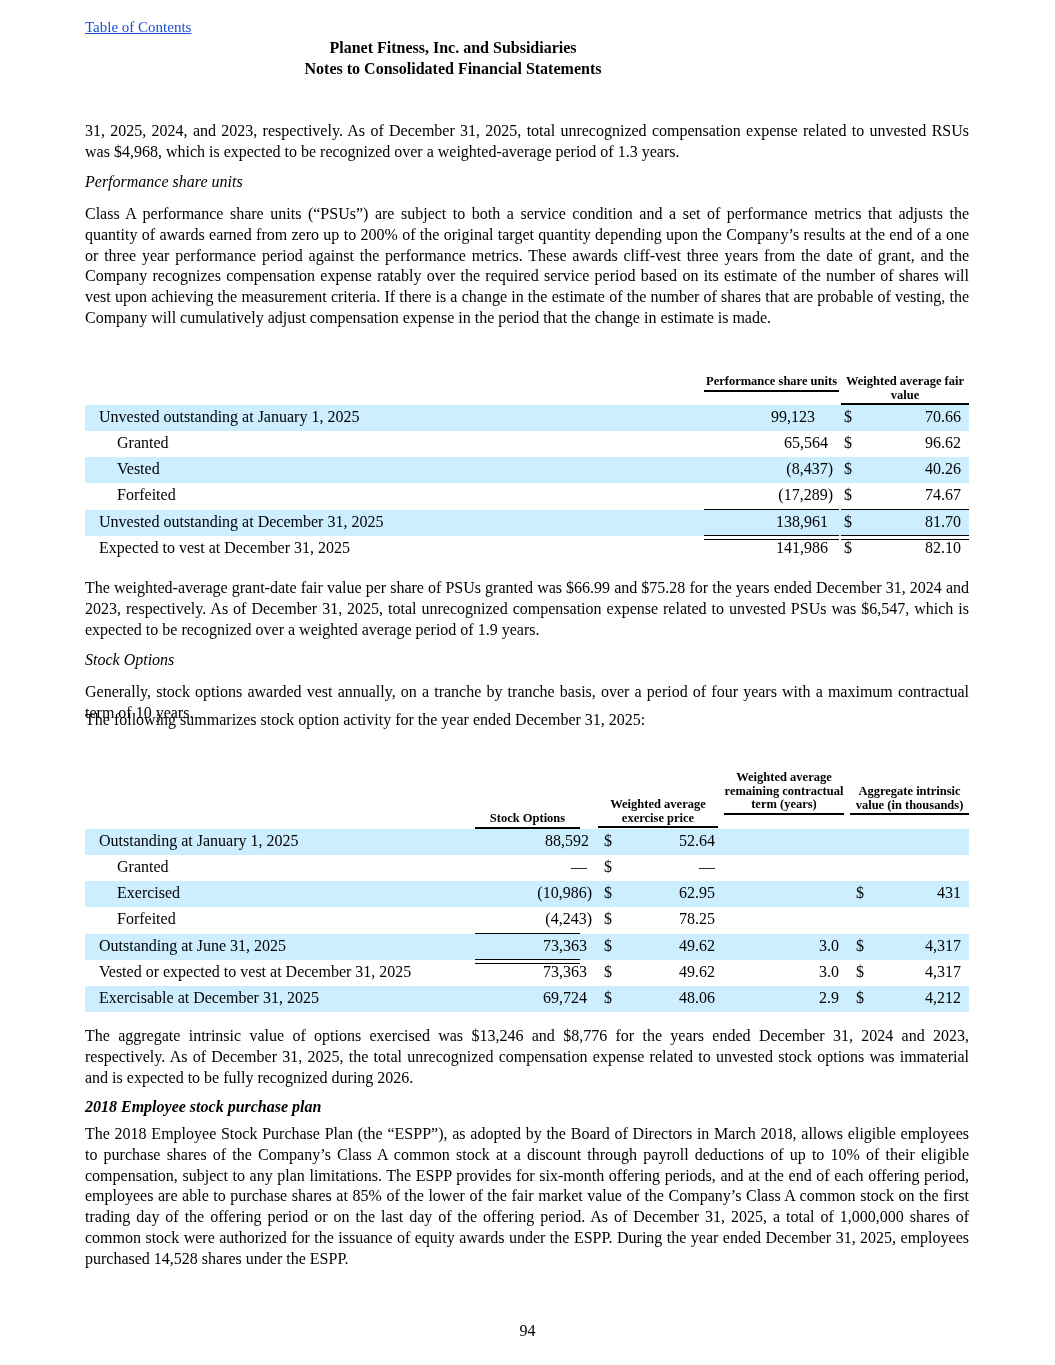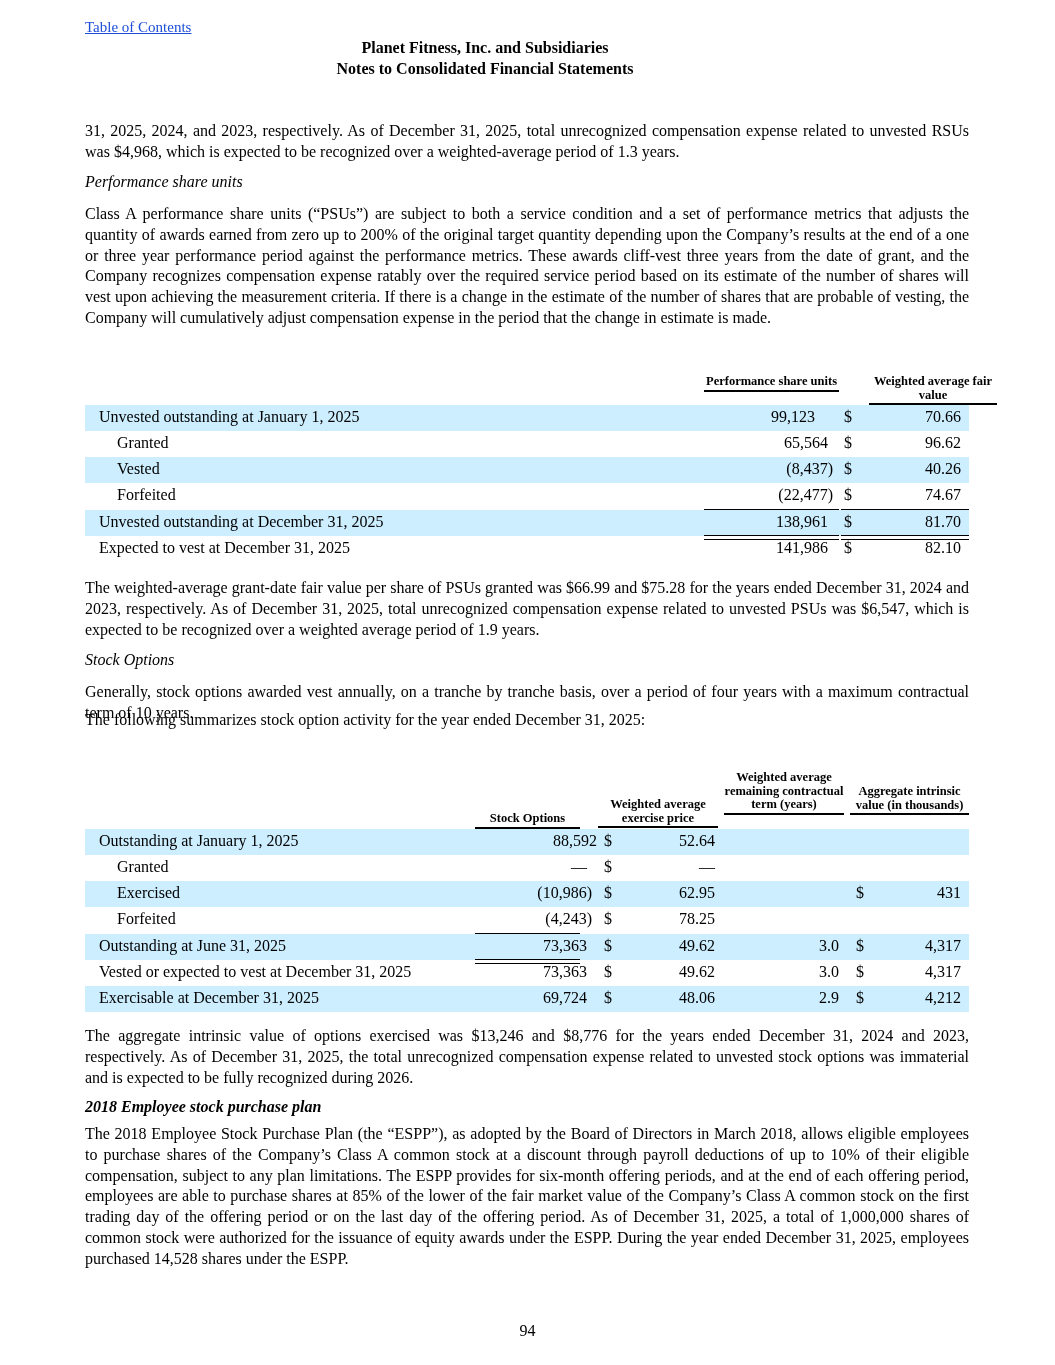--- a/index.html
+++ b/index.html
@@ -1,21 +1,21 @@
 <!DOCTYPE html>
 <html><head>
 <meta charset="utf-8">
 <style>
   html, body { margin: 0; padding: 0; background: #ffffff; }
   body {
     width: 1055px; height: 1365px; position: relative; overflow: hidden;
     font-family: "Liberation Serif", serif; color: #000; font-size: 16px;
   }
   .toc { position: absolute; left: 85px; top: 19px; font-size: 15px; color: #1d4ed8; text-decoration: underline; cursor: pointer; }
-  .hdr { position: absolute; left: 0; width: 906px; text-align: center; font-weight: bold; font-size: 16px; padding-left: 32px; }
+  .hdr { position: absolute; left: 0; width: 906px; text-align: center; font-weight: bold; font-size: 16px; }
   .p { position: absolute; left: 85px; width: 884px; text-align: justify; line-height: 20.8px; font-size: 16px; text-align-last: left; }
   .ital { position: absolute; left: 85px; font-style: italic; font-size: 16px; }
   .bi { position: absolute; left: 85px; font-style: italic; font-weight: bold; font-size: 16px; }
   .tbl { position: absolute; left: 85px; width: 884px; }
   .row { position: absolute; left: 0; width: 884px; height: 26px; }
   .row.shade { background: #cceeff; }
   .cell { position: absolute; top: 3px; font-size: 16px; white-space: nowrap; }
   .lbl { left: 6px; margin-left: 8px; }
   .lbl.ind { left: 24px; }
   .num { text-align: right; }
@@ -31,21 +31,21 @@
 
 <div class="hdr" style="top:39px">Planet Fitness, Inc. and Subsidiaries</div>
 <div class="hdr" style="top:60px">Notes to Consolidated Financial Statements</div>
 
 <div class="p" style="top:121px">31, 2025, 2024, and 2023, respectively. As of December 31, 2025, total unrecognized compensation expense related to unvested RSUs was $4,968, which is expected to be recognized over a weighted-average period of 1.3 years.</div>
 <div class="ital" style="top:173px">Performance share units</div>
 <div class="p" style="top:204px">Class A performance share units (“PSUs”) are subject to both a service condition and a set of performance metrics that adjusts the quantity of awards earned from zero up to 200% of the original target quantity depending upon the Company’s results at the end of a one or three year performance period against the performance metrics. These awards cliff-vest three years from the date of grant, and the Company recognizes compensation expense ratably over the required service period based on its estimate of the number of shares will vest upon achieving the measurement criteria. If there is a change in the estimate of the number of shares that are probable of vesting, the Company will cumulatively adjust compensation expense in the period that the change in estimate is made.</div>
 
 <div class="tbl" style="top:374px;height:190px">
   <div class="th" style="left:619px;width:135px;top:1px">Performance share units</div>
-  <div class="th" style="left:784px;width:128px;top:1px">Weighted average fair value</div>
+  <div class="th" style="left:756px;width:128px;top:1px">Weighted average fair value</div>
 
   <div class="row shade" style="top:31px">
     <span class="cell lbl">Unvested outstanding at January 1, 2025</span>
     <span class="cell num" style="right:154px">99,123</span>
     <span class="cell" style="left:759px">$</span>
     <span class="cell num" style="right:8px">70.66</span>
   </div>
   <div class="row" style="top:57px">
     <span class="cell lbl ind">Granted</span>
     <span class="cell num" style="right:141px">65,564</span>
@@ -53,21 +53,21 @@
     <span class="cell num" style="right:8px">96.62</span>
   </div>
   <div class="row shade" style="top:83px">
     <span class="cell lbl ind">Vested</span>
     <span class="cell num" style="right:136px">(8,437)</span>
     <span class="cell" style="left:759px">$</span>
     <span class="cell num" style="right:8px">40.26</span>
   </div>
   <div class="row" style="top:109px">
     <span class="cell lbl ind">Forfeited</span>
-    <span class="cell num" style="right:136px">(22,477)</span>
+    <span class="cell num" style="right:136px">(17,289)</span>
     <span class="cell" style="left:759px">$</span>
     <span class="cell num" style="right:8px">74.67</span>
   </div>
   <div class="uline" style="top:135px;left:619px;width:135px"></div>
   <div class="uline" style="top:135px;left:756px;width:128px"></div>
   <div class="row shade" style="top:136px">
     <span class="cell lbl">Unvested outstanding at December 31, 2025</span>
     <span class="cell num" style="right:141px">138,961</span>
     <span class="cell" style="left:759px">$</span>
     <span class="cell num" style="right:8px">81.70</span>
@@ -88,21 +88,21 @@
 <div class="p" style="top:710px">The following summarizes stock option activity for the year ended December 31, 2025:</div>
 
 <div class="tbl" style="top:768px;height:245px">
   <div class="th" style="left:390px;width:105px;top:44px">Stock Options</div>
   <div class="th" style="left:513px;width:120px;top:30px">Weighted average exercise price</div>
   <div class="th" style="left:639px;width:120px;top:3px">Weighted average remaining contractual term (years)</div>
   <div class="th" style="left:765px;width:119px;top:17px">Aggregate intrinsic value (in thousands)</div>
 
   <div class="row shade" style="top:61px">
     <span class="cell lbl">Outstanding at January 1, 2025</span>
-    <span class="cell num" style="right:372px">88,592</span>
+    <span class="cell num" style="right:380px">88,592</span>
     <span class="cell" style="left:519px">$</span>
     <span class="cell num" style="right:254px">52.64</span>
     <span class="cell num" style="right:130px"></span>
     <span class="cell" style="left:771px"></span>
     <span class="cell num" style="right:8px"></span>
   </div>
   <div class="row" style="top:87px">
     <span class="cell lbl ind">Granted</span>
     <span class="cell num" style="right:382px">—</span>
     <span class="cell" style="left:519px">$</span>

